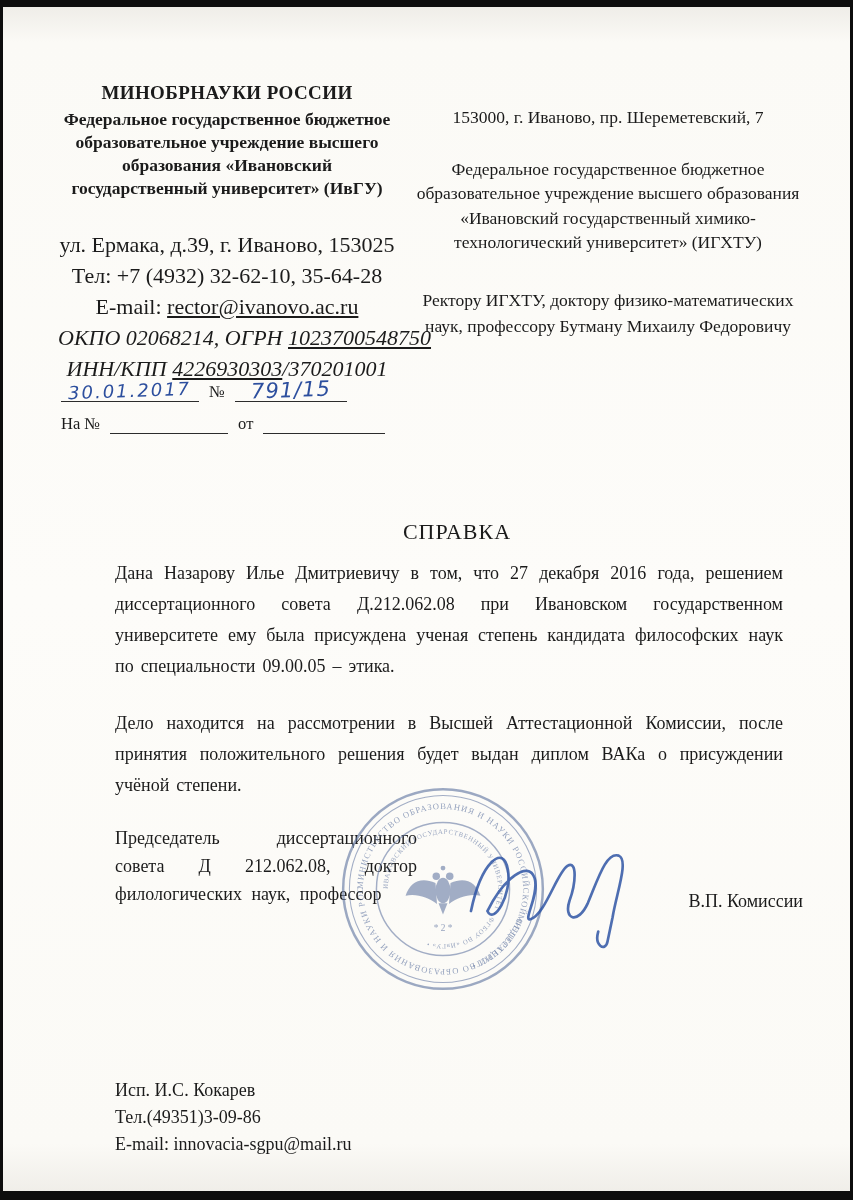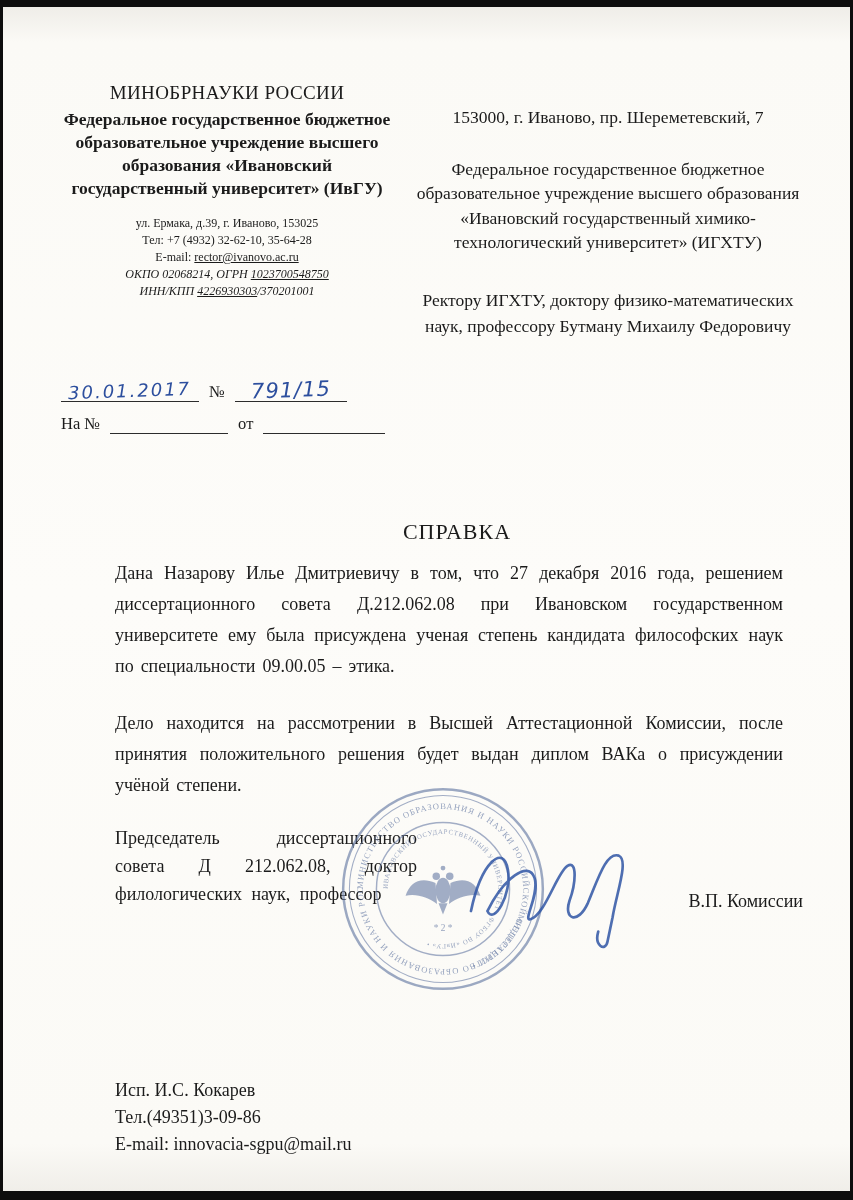--- a/index.html
+++ b/index.html
@@ -10,23 +10,23 @@
     box-sizing:border-box;
     background:linear-gradient(180deg,#efede8 0%,#fbfaf6 3%,#fdfcf9 50%,#fbfaf6 96%,#f0eee9 100%);
     border-style:solid; border-color:#0d0d0d;
     border-width:7px 3px 9px 3px;
     overflow:hidden;
     font-family:"Liberation Serif","DejaVu Serif",serif;
     color:#1b1b1b;
   }
   
   .col-left { position:absolute; left:55px; top:75px; width:338px; text-align:center; }
-  .ministry { font-size:19px; font-weight:normal; letter-spacing:.4px; }
+  .ministry { font-size:19px; font-weight:bold; letter-spacing:.4px; }
   .org-name { font-size:17.5px; font-weight:bold; line-height:1.32; margin-top:4px; }
-  .contact  { margin-top:15px; font-size:12px; line-height:1.4; }
+  .contact  { margin-top:30px; font-size:22px; line-height:1.4; }
   .contact .row { white-space:nowrap; }
   .italic { font-style:italic; }
   .u { text-decoration:underline; }
   
   .ref-block { position:absolute; left:58px; top:370px; width:350px; font-size:16.5px; }
   .ref-line { display:flex; align-items:flex-end; gap:10px; }
   .ref-line + .ref-line { margin-top:11px; }
   .uline { display:inline-block; border-bottom:1.4px solid #2c2c2c; text-align:center; min-height:20px; vertical-align:bottom; }
   .w138{width:138px;} .w112{width:112px;} .w118{width:118px;} .w122{width:122px;}
   .hand { font-family:"DejaVu Sans",sans-serif; font-style:italic; color:#2d4f9e;

